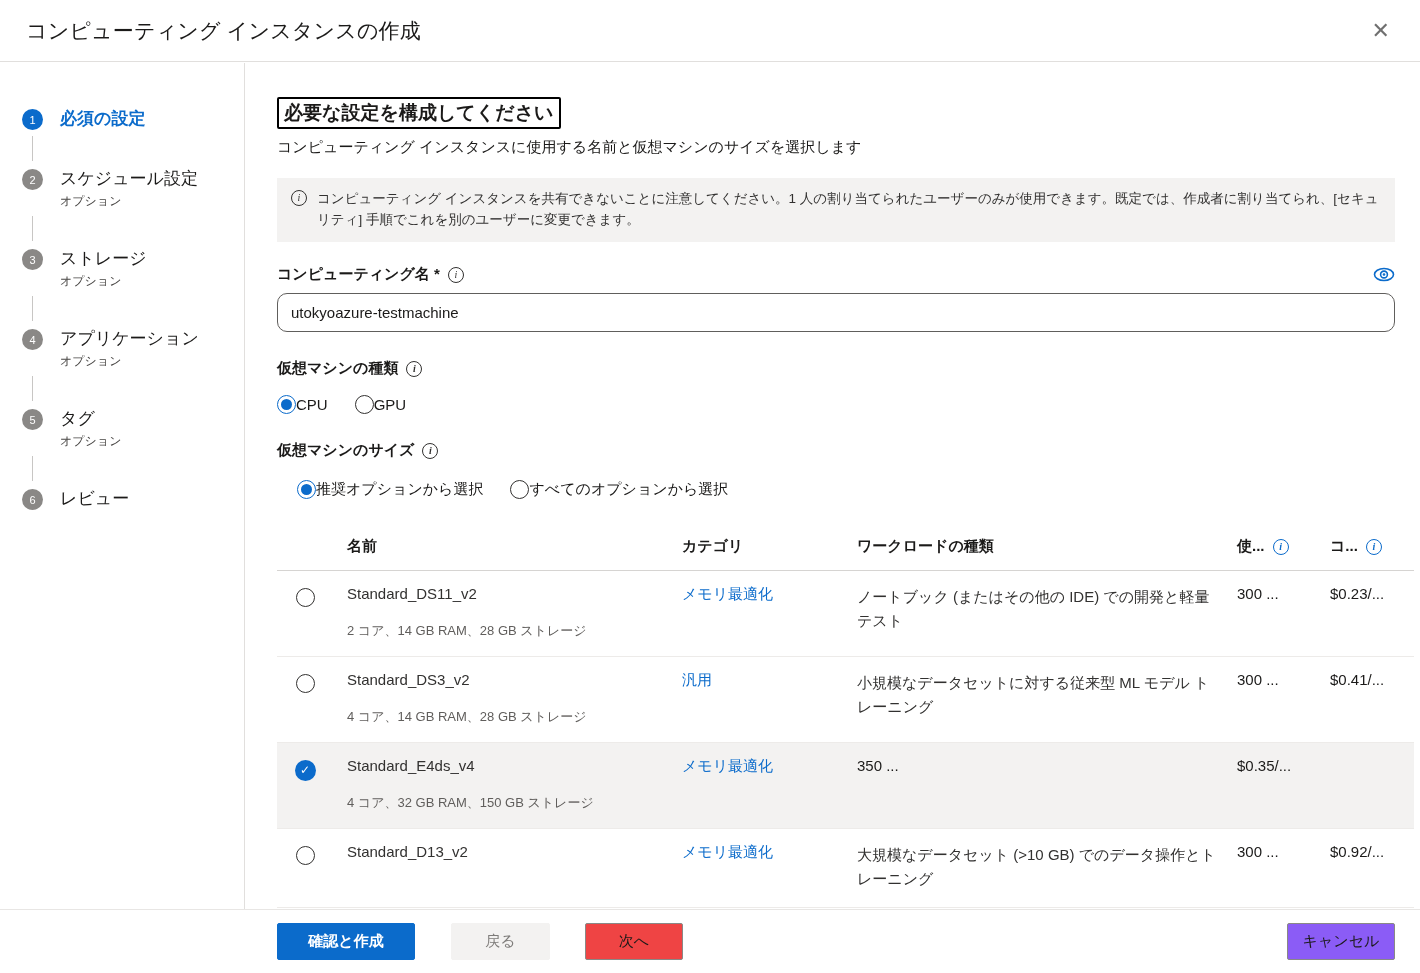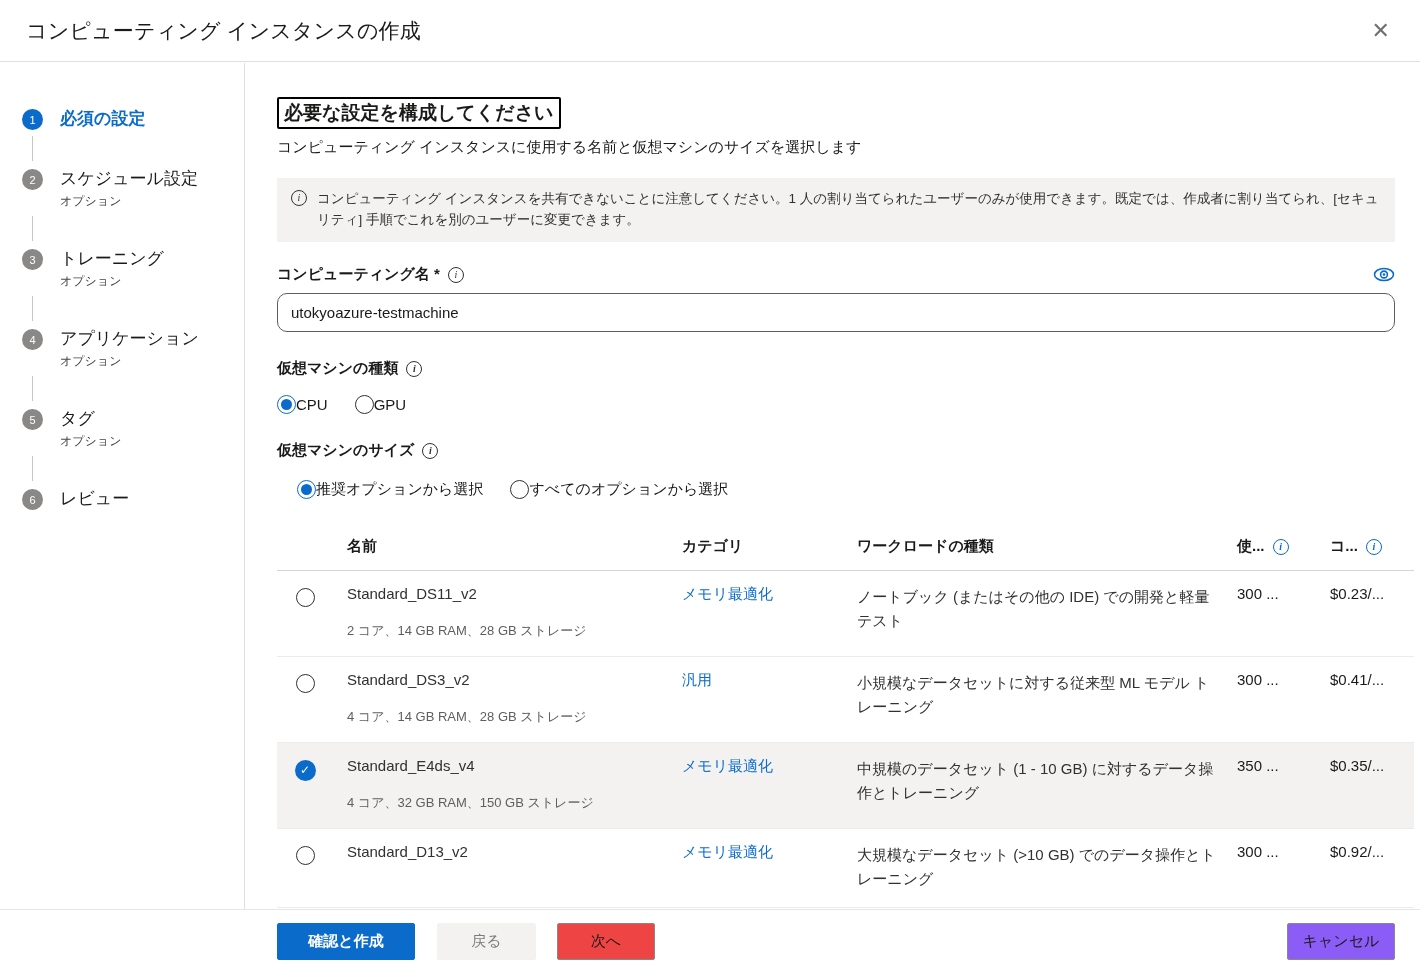--- a/index.html
+++ b/index.html
@@ -68,21 +68,21 @@
   .cell.rad { display:flex; justify-content:center; padding-top:3px; }
   .vm-name { color:#323130; }
   .vm-specs { font-size:13px; color:var(--muted); margin-top:20px; }
   .vm-cat { color:var(--accent); }
   .vm-workload { color:#323130; line-height:1.6; }
   .check-circle { width:21px; height:21px; border-radius:50%; background:var(--accent); color:#fff; font-size:12px;
                   display:flex; align-items:center; justify-content:center; font-weight:bold; }
 
   
   .dlg-footer { position:absolute; bottom:0; left:0; right:0; height:64px; background:#fff; border-top:1px solid #e8e6e4;
-                display:flex; align-items:center; padding:0 25px 0 277px; }
+                display:flex; align-items:center; padding:0 25px 0 277px;gap:14px; }
   .btn { height:37px; font-size:15px; font-family:inherit; cursor:pointer; border-radius:2px; }
   .btn-primary { background:var(--accent); color:#fff; border:1px solid var(--accent); width:138px; font-weight:bold; }
   .btn-back { background:#f3f2f1; color:#7e7c7a; border:1px solid #f3f2f1; width:99px; margin-left:22px; }
   .btn-next { background:#ef4444; color:var(--text); border:1px solid #8a8886; width:98px; margin-left:21px; }
   .btn-cancel { background:#8b5cf6; color:var(--text); border:1px solid #8a8886; width:108px; margin-left:auto; }
 </style>
 </head>
 <body>
 
 <div class="dialog">
@@ -106,21 +106,21 @@
         <span class="step-num">2</span>
         <div>
           <div class="step-label">スケジュール設定</div>
           <div class="step-sub">オプション</div>
         </div>
       </div>
       <div class="step-connector"></div>
       <div class="step">
         <span class="step-num">3</span>
         <div>
-          <div class="step-label">トレーニング</div>
+          <div class="step-label">ストレージ</div>
           <div class="step-sub">オプション</div>
         </div>
       </div>
       <div class="step-connector"></div>
       <div class="step">
         <span class="step-num">4</span>
         <div>
           <div class="step-label">アプリケーション</div>
           <div class="step-sub">オプション</div>
         </div>
@@ -241,21 +241,20 @@
 
         <div class="tgrid trow selected">
           <div class="cell rad">
             <span class="check-circle">✓</span>
           </div>
           <div class="cell">
             <div class="vm-name">Standard_E4ds_v4</div>
             <div class="vm-specs">4 コア、32 GB RAM、150 GB ストレージ</div>
           </div>
           <div class="cell vm-cat">メモリ最適化</div>
-          <div class="cell vm-workload">中規模のデータセット (1 - 10 GB) に対するデータ操作とトレーニング</div>
           <div class="cell">350 ...</div>
           <div class="cell">$0.35/...</div>
         </div>
 
         <div class="tgrid trow">
           <div class="cell rad">
               <span class="radio-dot"></span>
             </div>
           <div class="cell">
             <div class="vm-name">Standard_D13_v2</div>

